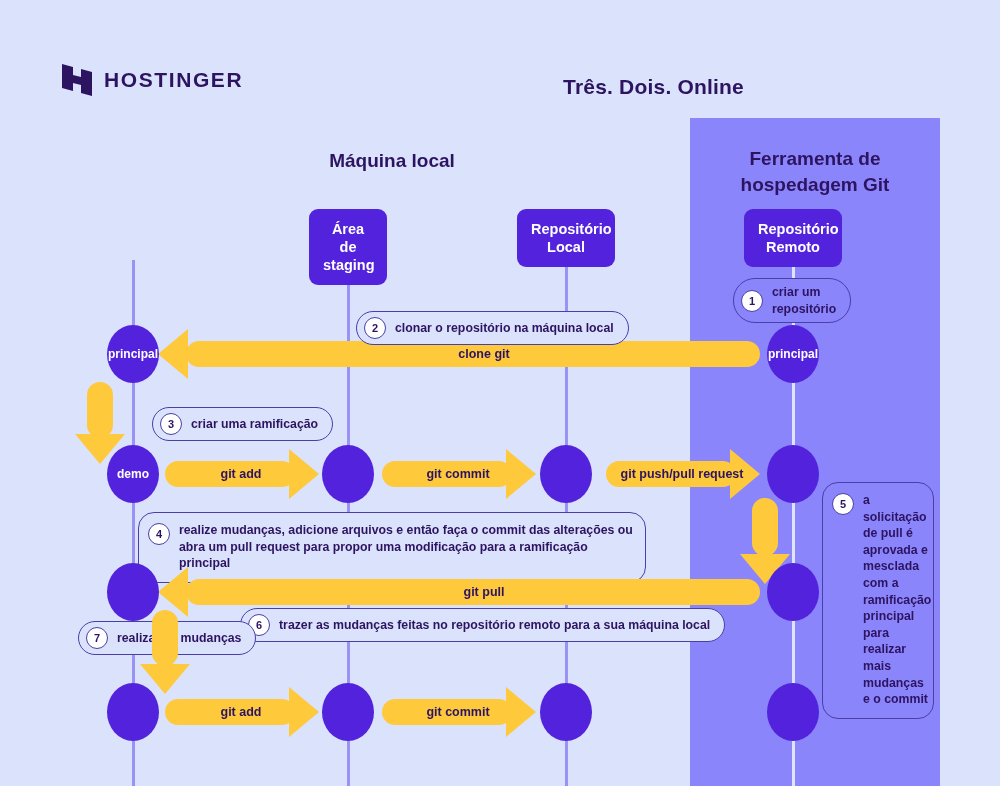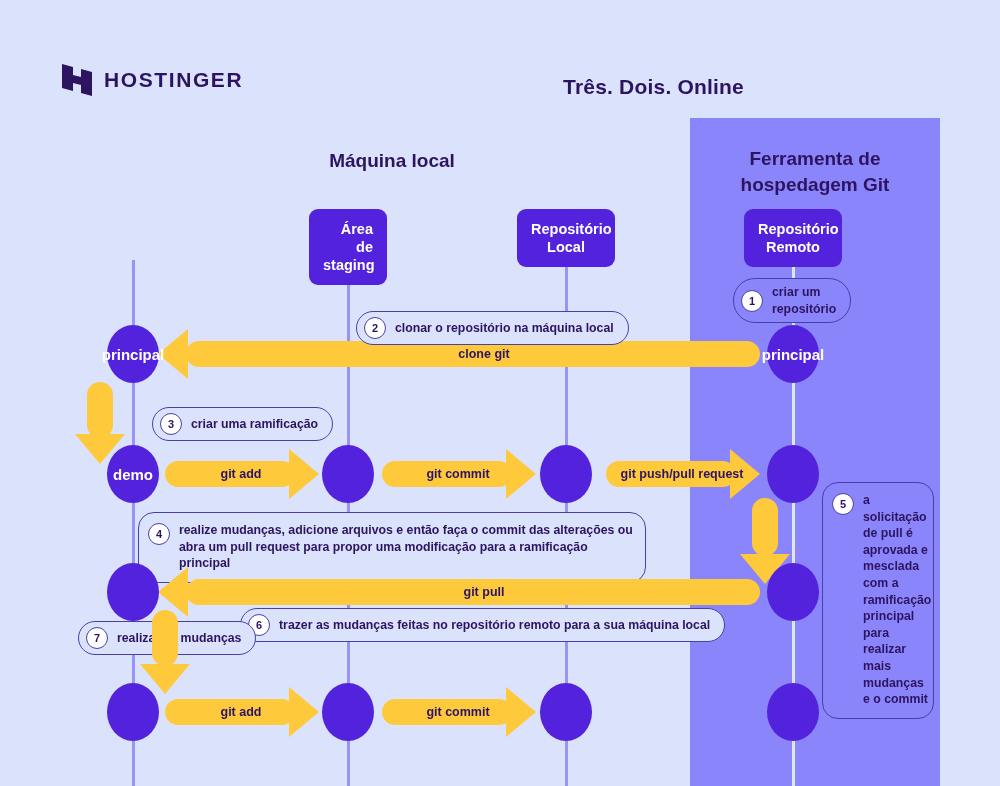--- a/index.html
+++ b/index.html
@@ -50,21 +50,21 @@
     font-size:14.5px;font-weight:bold;line-height:1.25;
     text-align:center;padding:11px 14px;min-width:78px;
     box-sizing:border-box;
   }
 
   
   .node{
     position:absolute;transform:translate(-50%,-50%);
     background:#5322dc;border-radius:50%;
     display:flex;align-items:center;justify-content:center;
-    color:#fff;font-size:15px;font-weight:bold;
+    color:#fff;font-size:12px;font-weight:bold;
   }
 
   
   .arrow{position:absolute;transform:translateY(-50%);}
   .arrow .shaft{
     position:absolute;top:50%;transform:translateY(-50%);
     height:26px;background:#ffc93c;border-radius:13px;
   }
   .arrow .head{
     position:absolute;top:50%;width:0;height:0;
@@ -141,21 +141,21 @@
     <span>Ferramenta de</span><br>
     <span>hospedagem Git</span>
   </div>
   <div class="sect-title" id="sect-local">Máquina local</div>
 
   <div class="lane-line" style="left:131.5px;"></div>
   <div class="lane-line" style="left:346.5px;"></div>
   <div class="lane-line" style="left:564.5px;"></div>
   <div class="lane-line onband" style="left:791.5px;"></div>
 
-  <div class="col-head" style="left:348px;top:209px;width:78px;text-align:right;">
+  <div class="col-head" style="left:348px;top:209px;width:78px;">
     <span>Área de</span><br>
     <span>staging</span>
   </div>
   <div class="col-head" style="left:566px;top:209px;width:98px;">
     <span>Repositório</span><br>
     <span>Local</span>
   </div>
   <div class="col-head" style="left:793px;top:209px;width:98px;">
     <span>Repositório</span><br>
     <span>Remoto</span>

